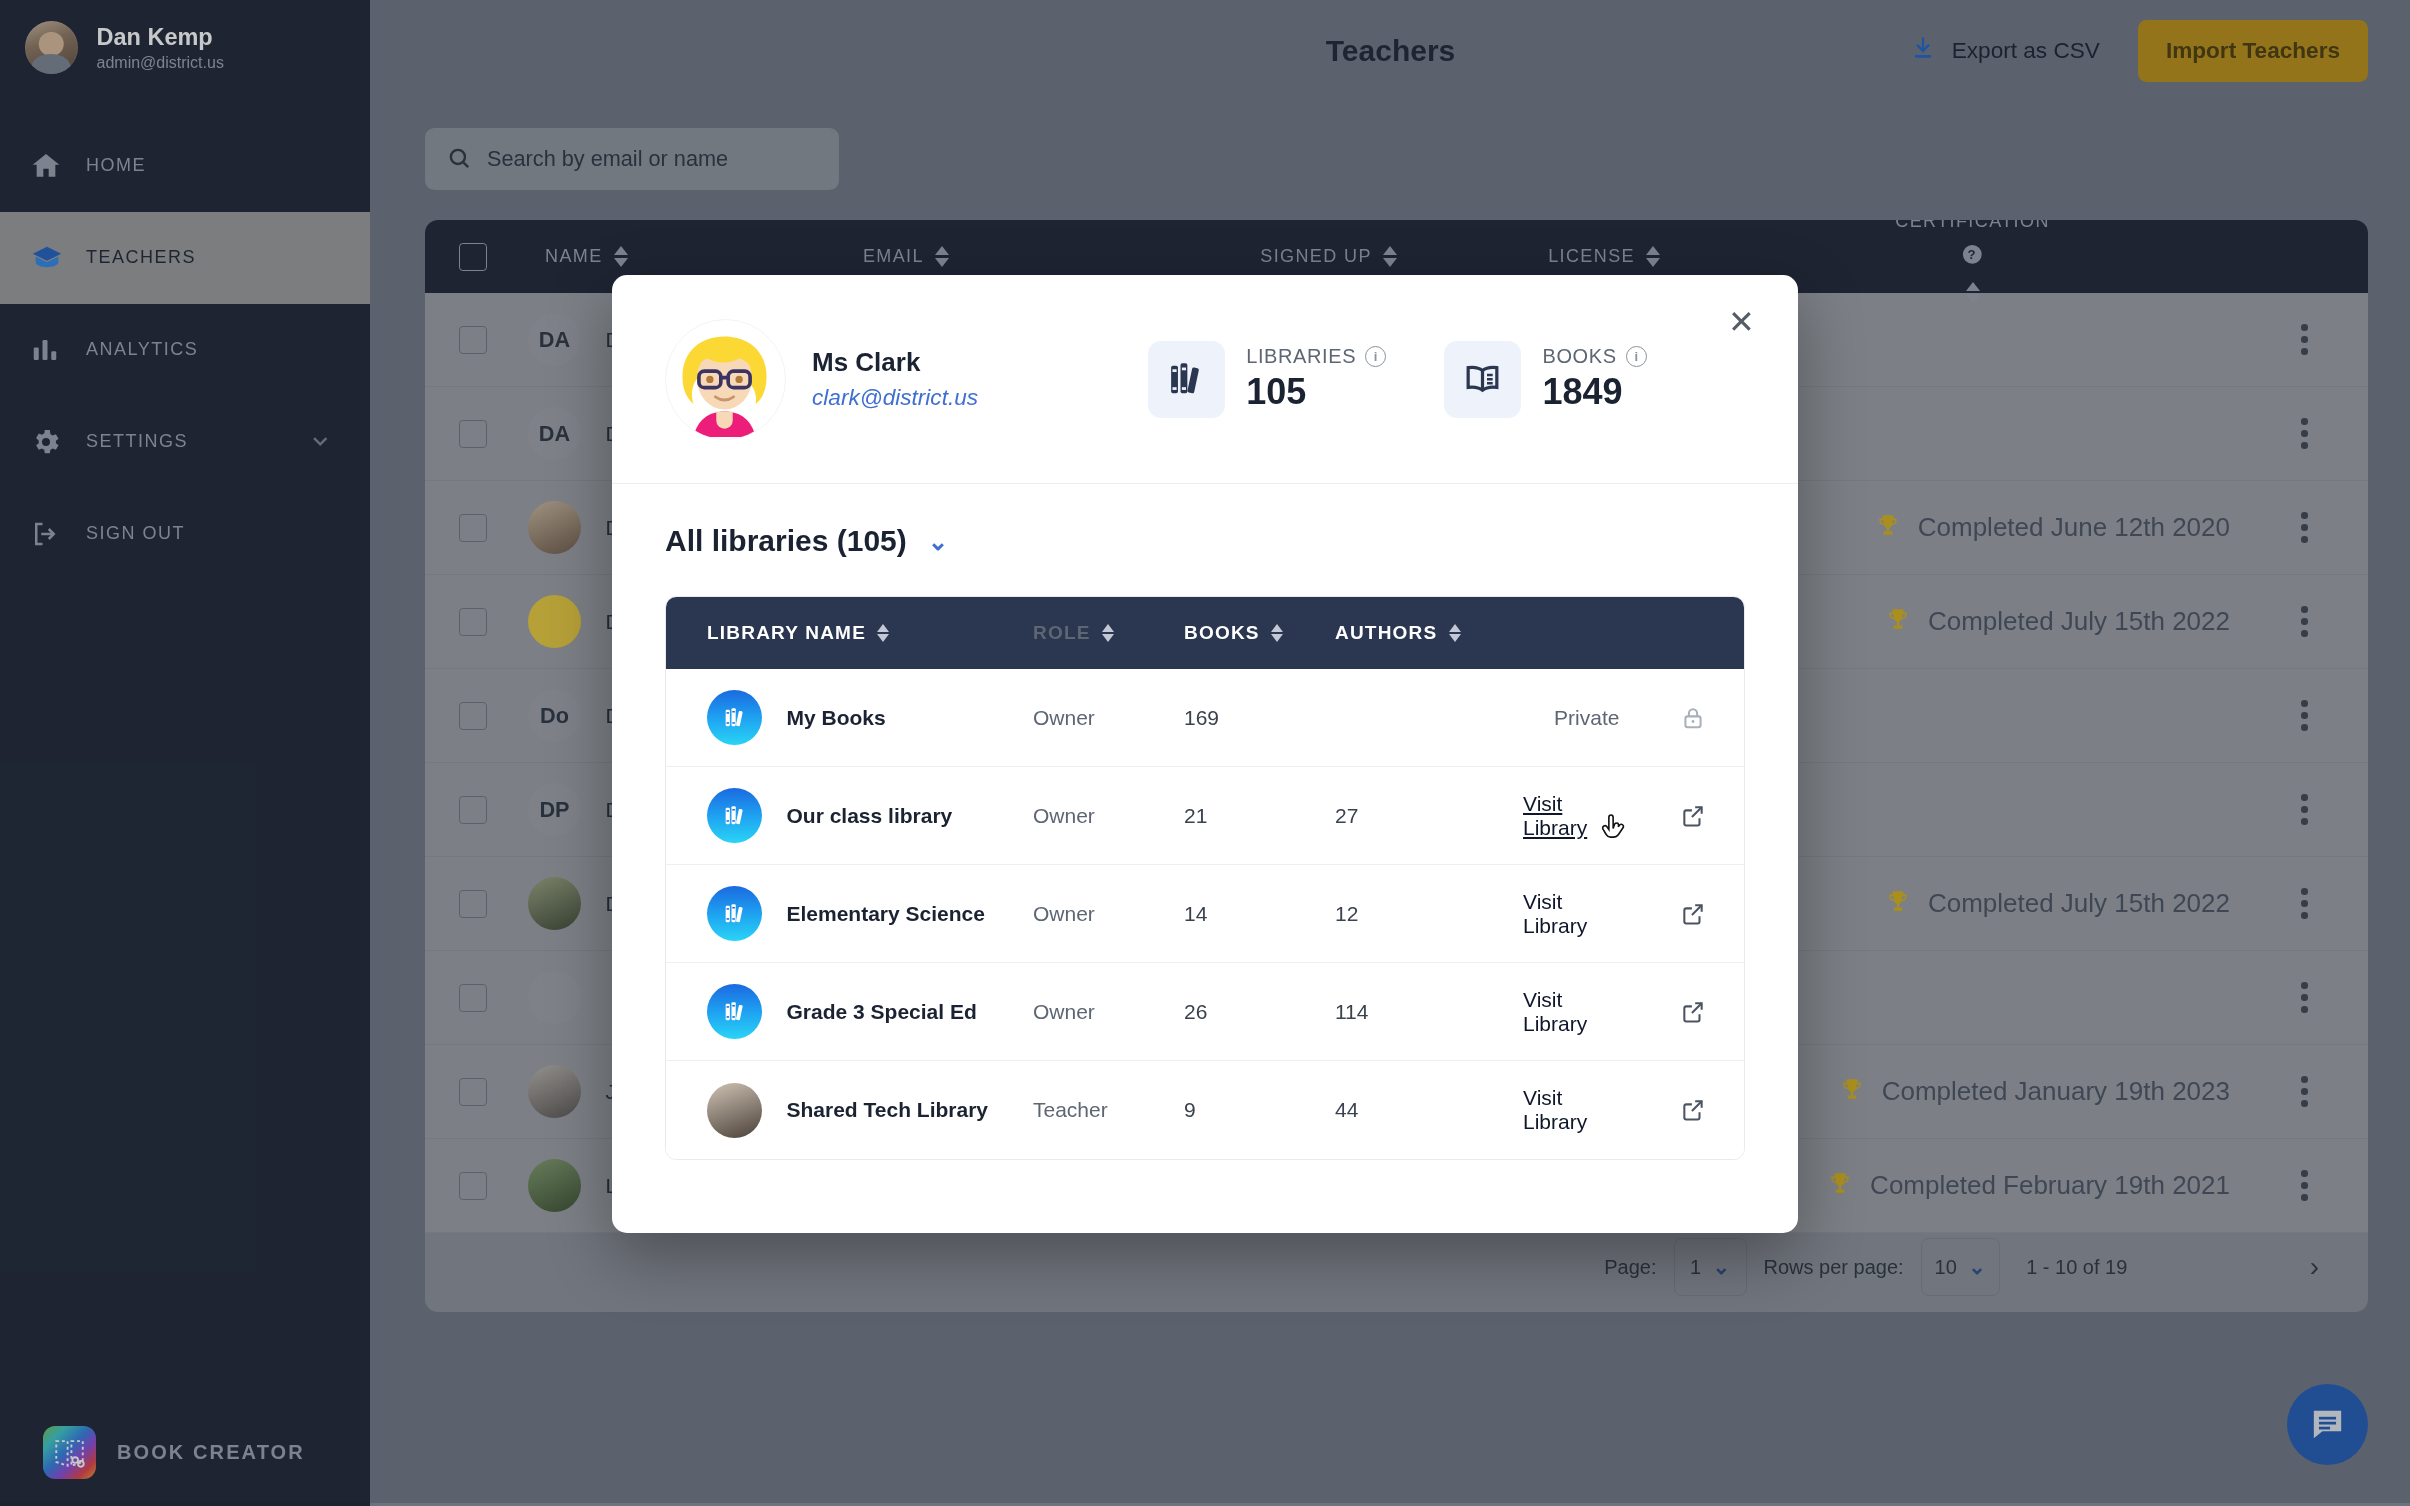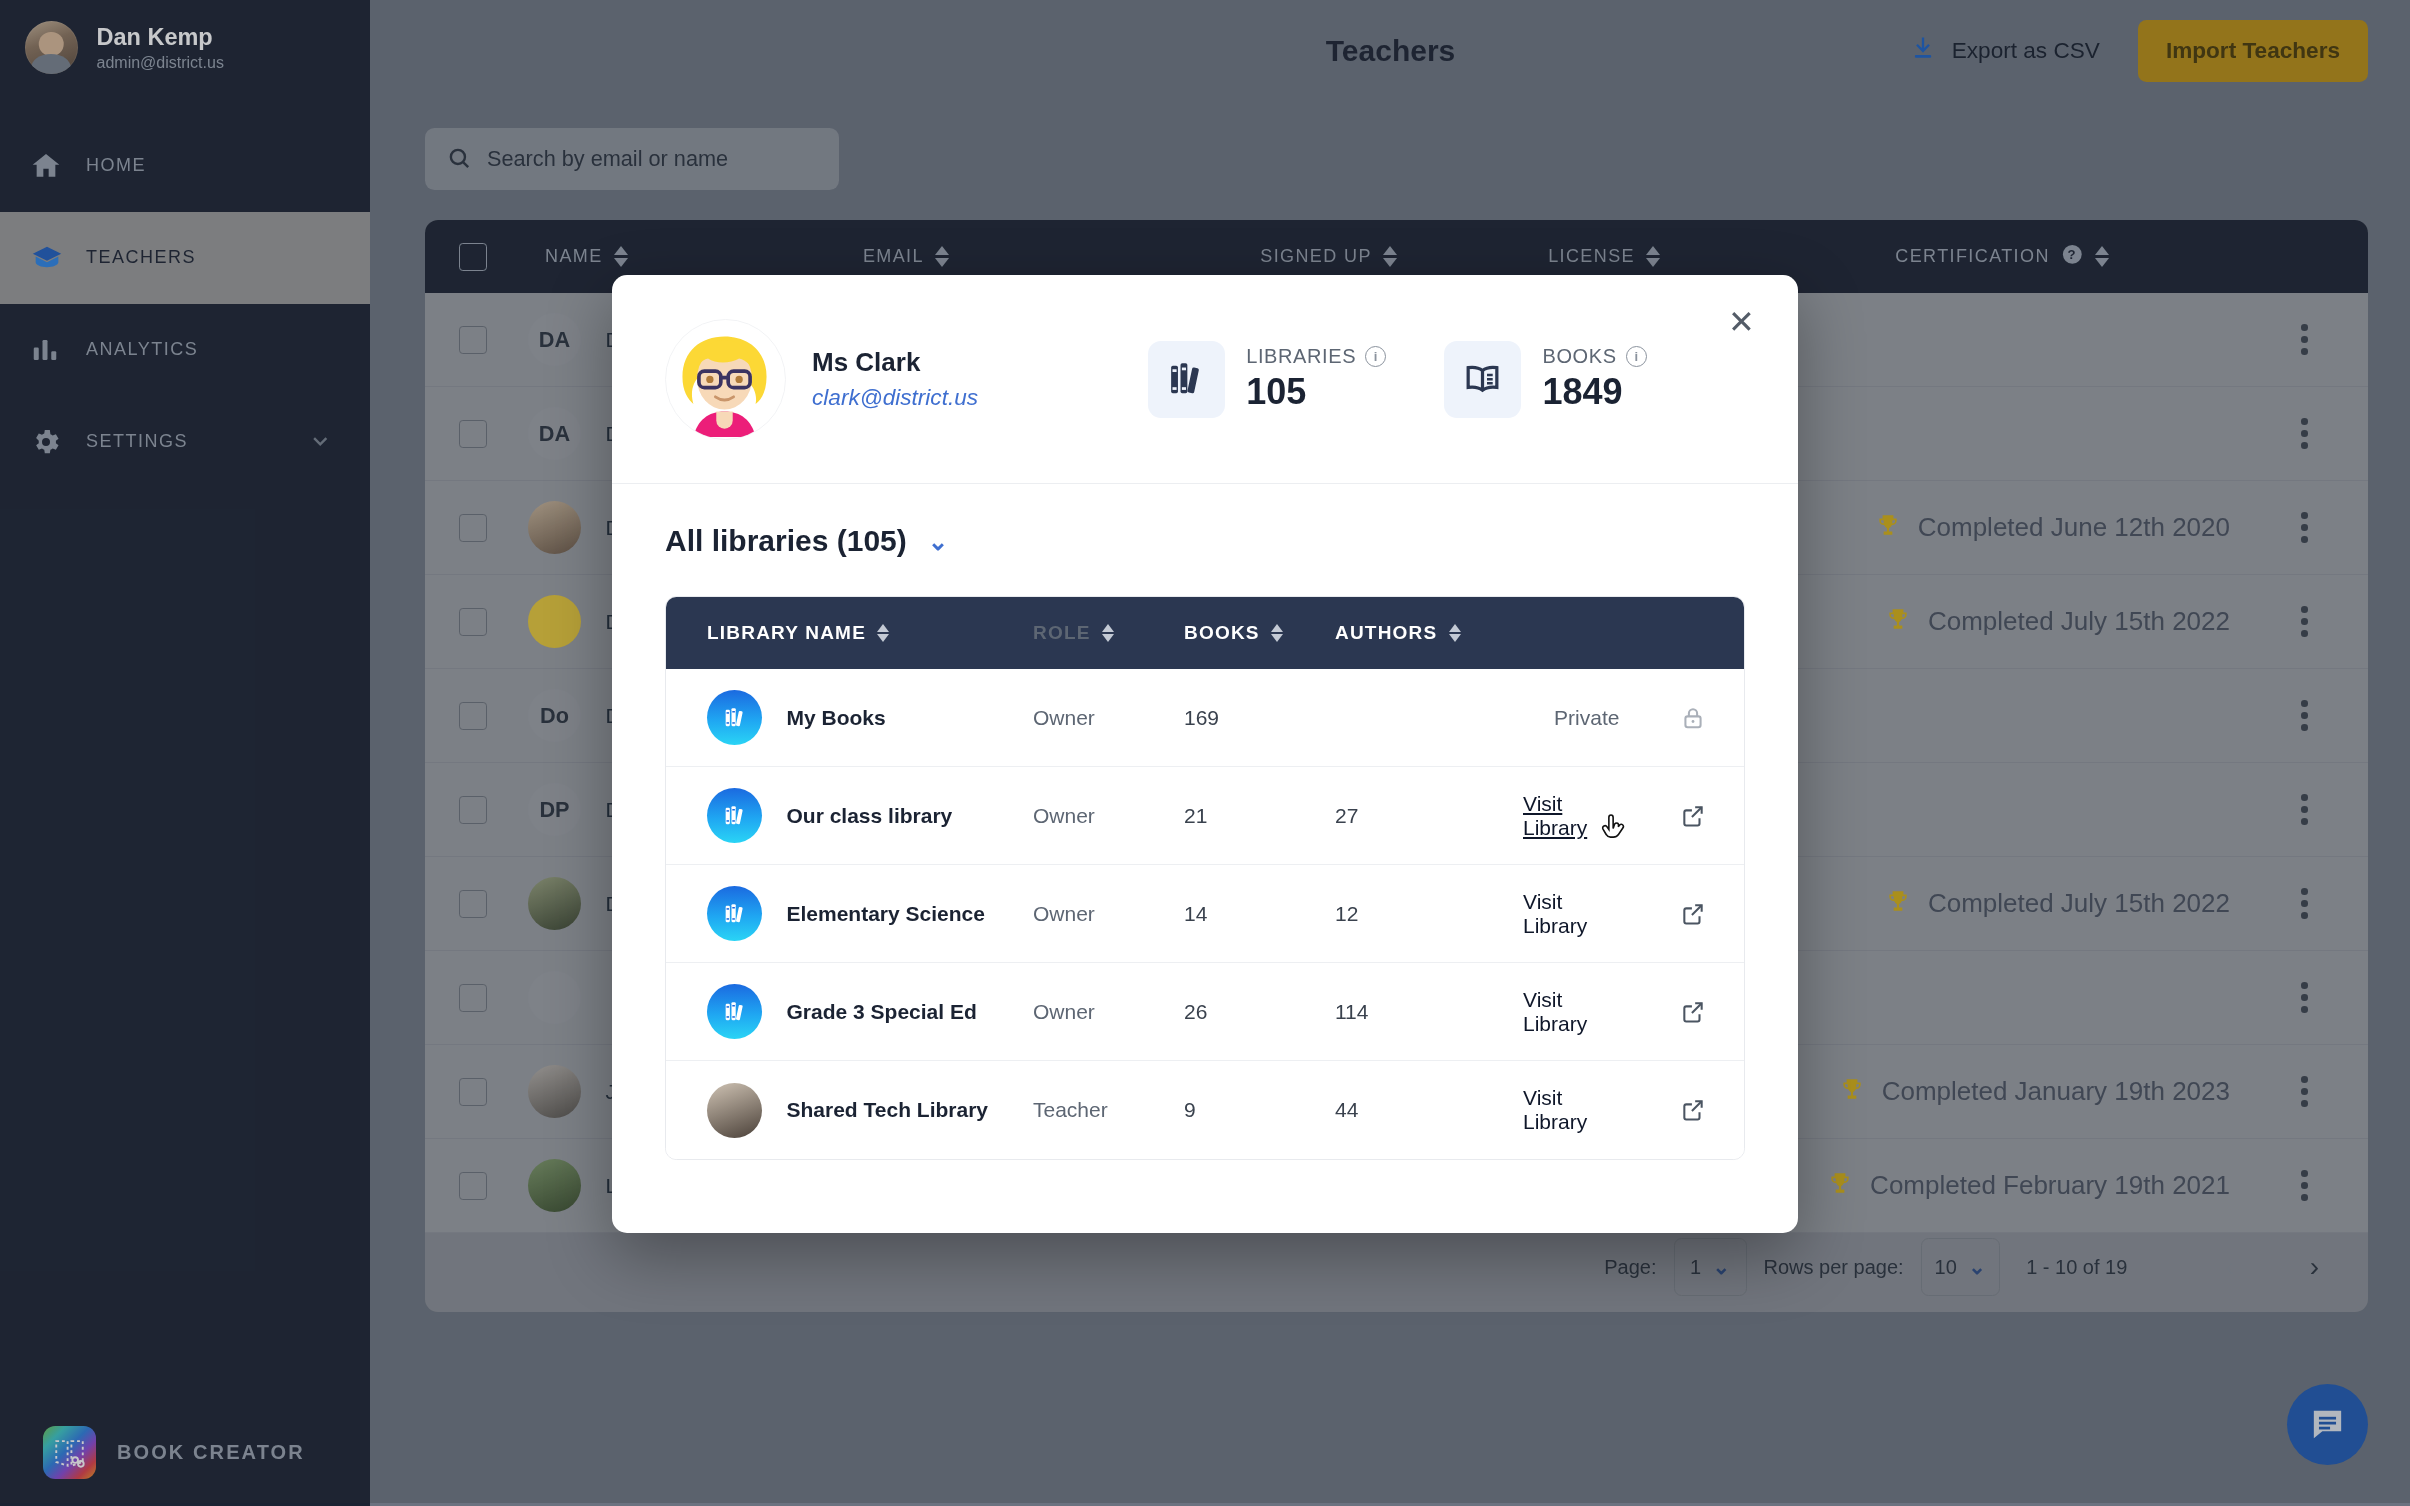--- a/index.html
+++ b/index.html
@@ -265,20 +265,30 @@
           </svg>
         </span>
         <span class="nav-label">SETTINGS</span>
         <span class="nav-chev">
           <svg class="ico-svg" width="24.5" height="24.5" viewBox="0 0 24 24" fill="none" stroke="#9aa3b0" stroke-width="2.4">
               <path d="m6 9 6 6 6-6"></path>
             </svg>
         </span>
       </div>
 
+      <div class="nav-item">
+        <span class="nav-ico">
+          <svg class="ico-svg" width="30" height="30" viewBox="0 0 24 24" fill="none" stroke="#9aa3b0" stroke-width="2">
+            <path d="M10 4H5v16h5"></path>
+              <path d="M15 8l4 4-4 4"></path>
+              <path d="M19 12H9"></path>
+          </svg>
+        </span>
+        <span class="nav-label">SIGN OUT</span>
+      </div>
 
     </div>
 
     <div class="brand">
       <div class="brand-mark">
         <svg viewBox="0 0 56 56" width="53" height="53">
           <path d="M14 16h12v26l-12-4z" fill="none" stroke="#fff" stroke-width="2" stroke-dasharray="3 3"></path>
           <path d="M30 16h12v22l-12 4z" fill="none" stroke="#fff" stroke-width="2" stroke-dasharray="3 3"></path>
           <circle cx="34" cy="36" r="3" fill="none" stroke="#fff" stroke-width="2"></circle>
           <circle cx="40" cy="40" r="3" fill="none" stroke="#fff" stroke-width="2"></circle>
@@ -342,21 +352,21 @@
               <i class="tri-dn"></i>
             </span>
         </div>
         <div class="th" style="margin-left:151px;">
           <span>LICENSE</span>
           <span class="sort-ar">
               <i class="tri-up"></i>
               <i class="tri-dn"></i>
             </span>
         </div>
-        <div class="th" style="margin-left:235px;">
+        <div class="th" style="margin-left:235px;flex-direction:column;">
           <span>CERTIFICATION</span>
           <span>
             <svg width="22.6" height="22.6" viewBox="0 0 24 24" style="font-size:19px">
                 <circle cx="12" cy="12" r="10" fill="#9aa3b0"></circle>
                 <text x="12" y="17" font-size="14" font-family="Liberation Sans, sans-serif" fill="#1b2333" text-anchor="middle" font-weight="bold">?</text>
               </svg>
           </span>
           <span class="sort-ar">
               <i class="tri-up"></i>
               <i class="tri-dn"></i>

